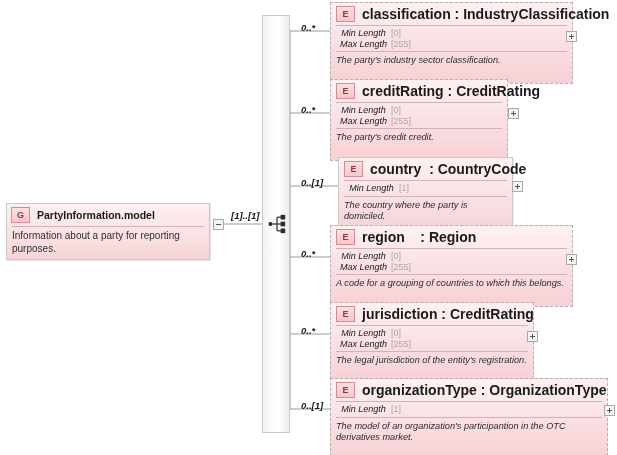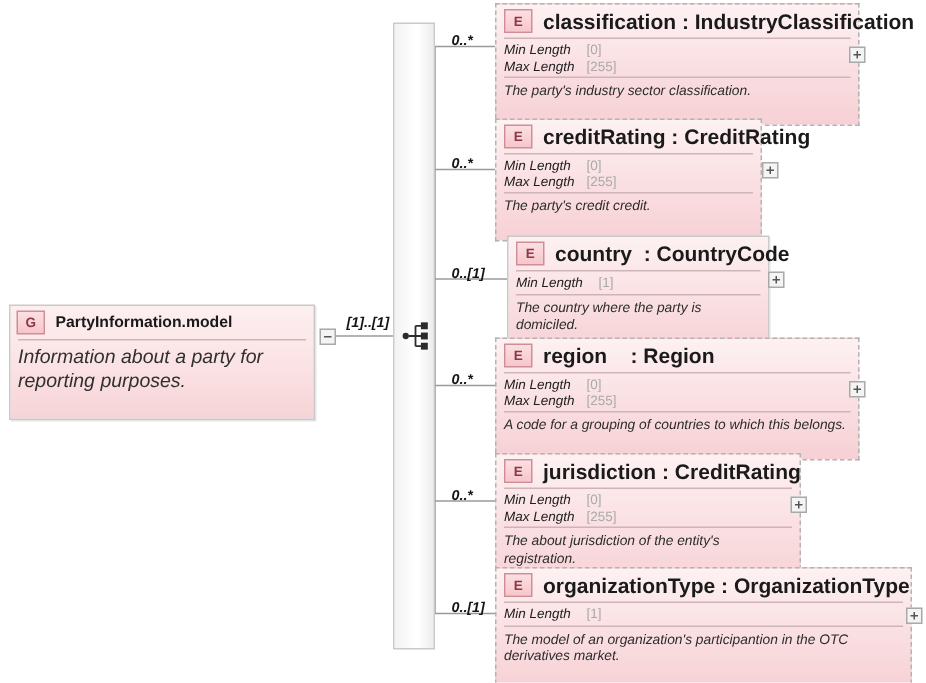--- a/index.html
+++ b/index.html
@@ -66,24 +66,23 @@
     font-weight: bold;
     color: #1a1a1a;
     white-space: nowrap;
   }
   .node-sep {
     height: 1px;
     background: #cfb4b7;
     margin: 0 5px;
   }
   .node-doc {
-    font-size: 13px;
-    font-style: italic;
+    font-size: 10px;
     color: #303030;
-    padding: 3px 5px 16px 5px;
+    padding: 3px 5px 4px 5px;
     line-height: 1.25;
   }
 
   
   .handle {
     position: absolute;
     width: 11px;
     height: 11px;
     box-sizing: border-box;
     border: 1px solid #a9a9a9;
@@ -141,20 +140,21 @@
     padding: 3px 6px 3px 5px;
   }
   .el-name {
     font-size: 14px;
     font-weight: bold;
     color: #1a1a1a;
     white-space: pre;
   }
   .facets {
     padding: 2px 6px 2px 5px;
+    text-align: center;
   }
   .facet-row {
     display: flex;
     align-items: baseline;
     line-height: 1.18;
   }
   .facet-label {
     font-size: 9px;
     font-style: italic;
     color: #202020;
@@ -337,21 +337,21 @@
       <div class="facet-row">
         <span class="facet-label">Min Length</span>
         <span class="facet-value">[0]</span>
       </div>
       <div class="facet-row">
         <span class="facet-label">Max Length</span>
         <span class="facet-value">[255]</span>
       </div>
     </div>
     <div class="el-sep"></div>
-    <div class="el-doc">The about jurisdiction of the entity's registration.</div>
+    <div class="el-doc">The legal jurisdiction of the entity's registration.</div>
   </div>
   <div class="card" style="left:301px; top:325px;">0..*</div>
   <div class="handle plus" style="left:527px; top:331px;"></div>
 
   <div class="el-node" style="left:330px; top:378px; width:278px;">
     <div class="el-head">
       <span class="badge">E</span>
       <span class="el-name">organizationType</span>
       <span class="el-name"> : </span>
       <span class="el-name">OrganizationType</span>

